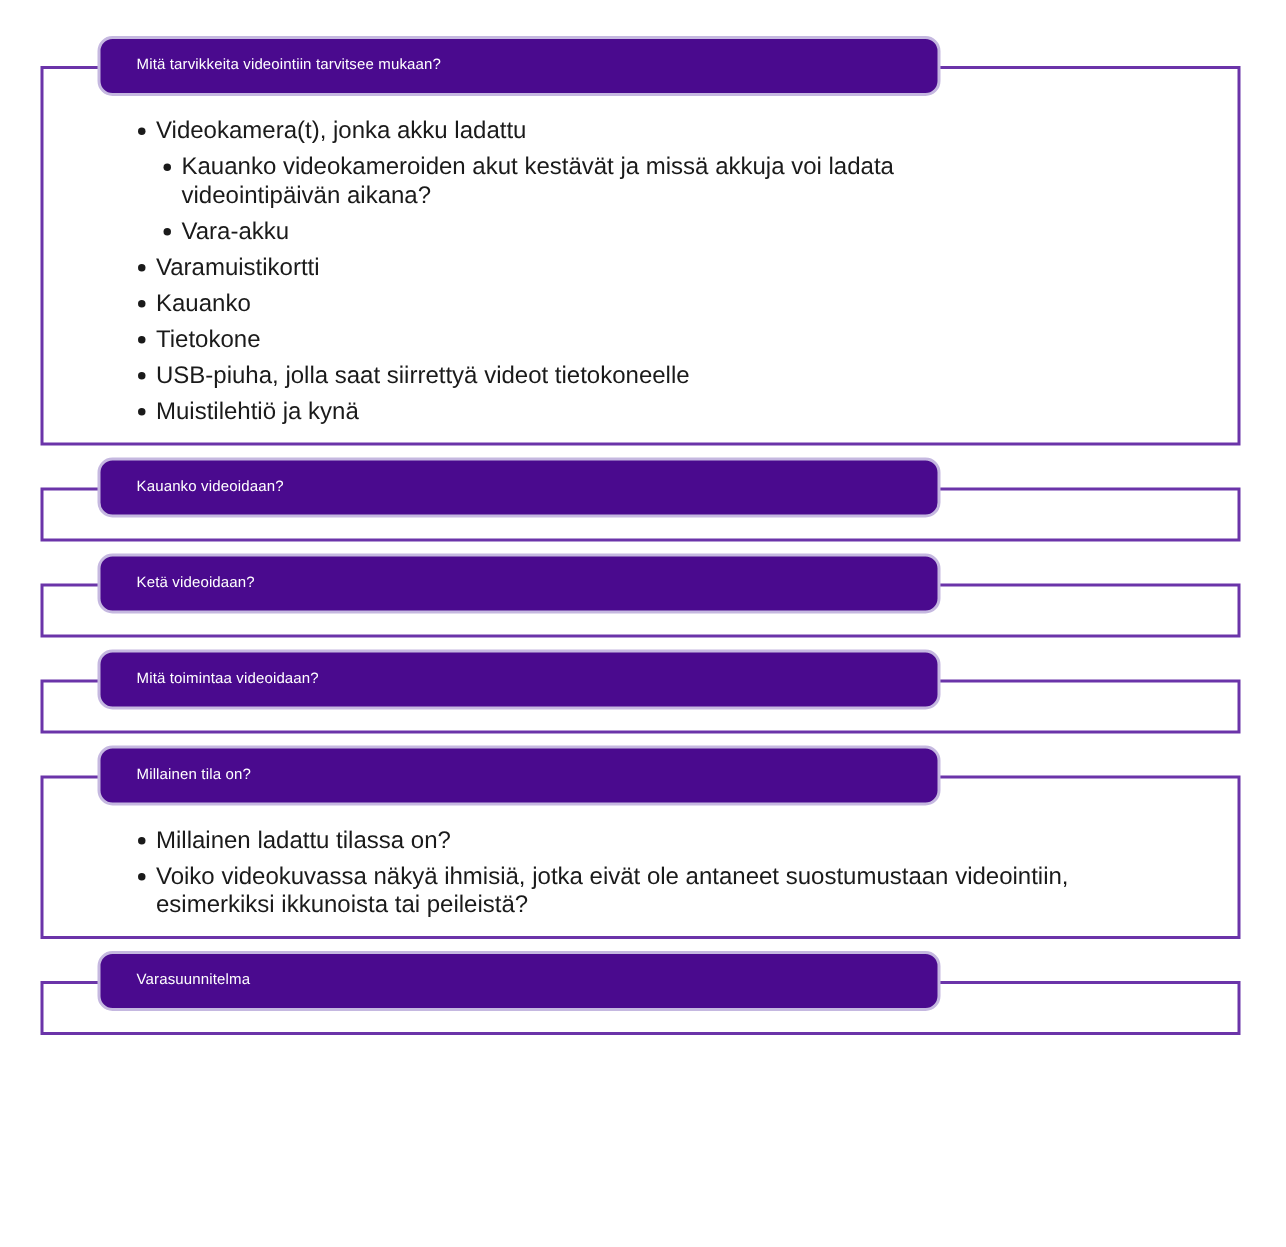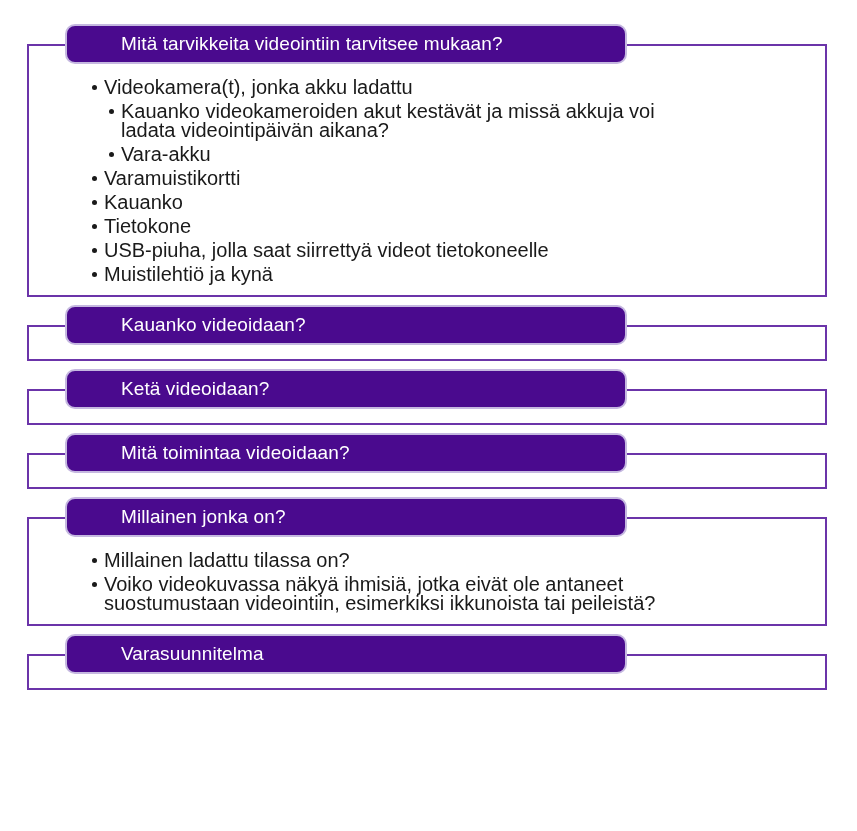--- a/index.html
+++ b/index.html
@@ -34,43 +34,42 @@
     height: 40px;
     background: var(--header_fill);
     border: 2px solid var(--header_outline);
     border-radius: 10px;
     display: flex;
     align-items: center;
     padding-left: 24px;
   }
   .hdr-text {
     color: var(--header_text);
-    font-size: 19px;
+    font-size: 10px;
     line-height: 18px;
     letter-spacing: 0.1px;
     white-space: nowrap;
-    margin-left: 30px;
   }
   .box {
     position: relative;
     z-index: 1;
     margin-top: -20px;
     width: 800px;
     border: 2px solid var(--box_border);
     background: var(--page_background);
   }
   .box.h240 { min-height: 240px; }
   .box.h36  { min-height: 36px; }
   .box.h105 { min-height: 105px; }
   .box.h106 { min-height: 106px; }
   .box.with-list { padding: 32px 18px 6px 62px; }
   ul.list { list-style: none; }
   ul.list li {
     position: relative;
-    font-size: 20px;
+    font-size: 16px;
     line-height: 19px;
     margin-bottom: 5px;
     padding-left: 13px;
     max-width: 640px;
     color: var(--body_text);
   }
   ul.list li::before {
     content: "";
     position: absolute;
     left: 1px;
@@ -127,21 +126,21 @@
       <span class="hdr-text">Mitä toimintaa videoidaan?</span>
     </div>
     <div class="box h36"></div>
   </section>
 
   <section class="sec">
   </section>
 
   <section class="sec">
     <div class="hdr">
-      <span class="hdr-text">Millainen jonka on?</span>
+      <span class="hdr-text">Millainen tila on?</span>
     </div>
     <div class="box h106 with-list">
       <ul class="list">
         <li class="lvl1">Millainen ladattu tilassa on?</li>
         <li class="lvl1">Voiko videokuvassa näkyä ihmisiä, jotka eivät ole antaneet suostumustaan videointiin, esimerkiksi ikkunoista tai peileistä?</li>
       </ul>
     </div>
   </section>
 
   <section class="sec">

